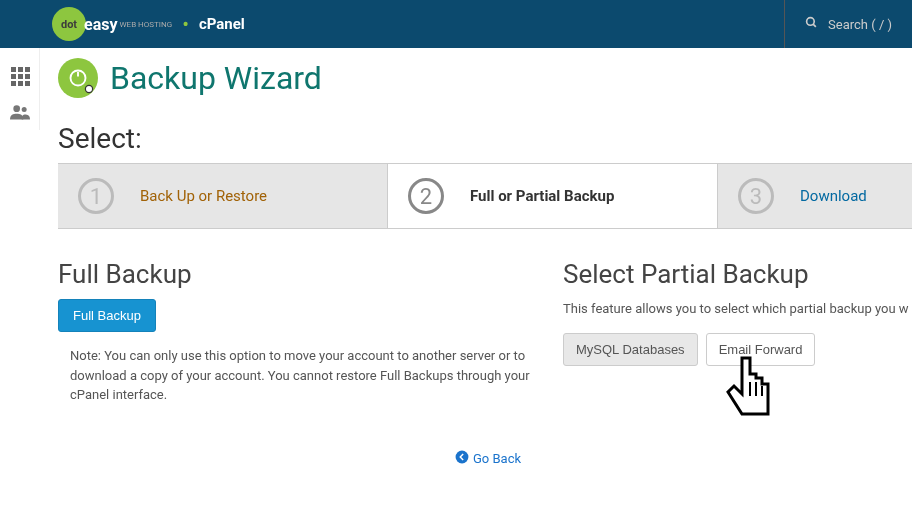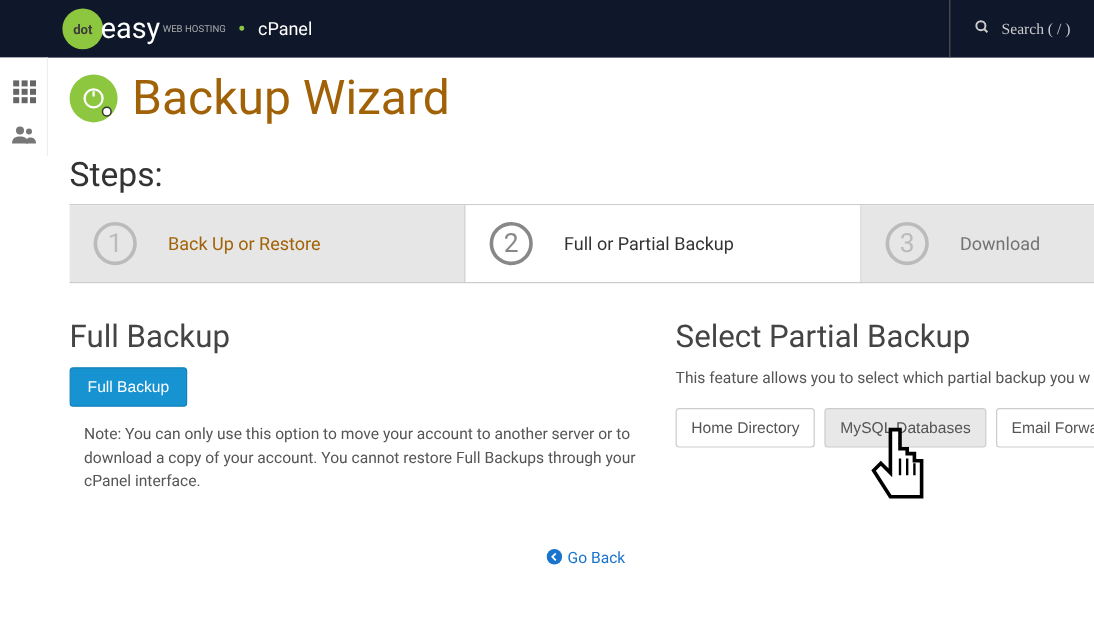--- a/index.html
+++ b/index.html
@@ -1,46 +1,46 @@
 <!DOCTYPE html>
 <html><head>
   <meta charset="utf-8">
   <style>
     *{margin:0;padding:0;box-sizing:border-box;}
     body{font-family:-apple-system,BlinkMacSystemFont,"Segoe UI",Roboto,Arial,sans-serif;background:#fff;color:#333;overflow:hidden;}
-    .topbar{height:48px;background:#0f172a;display:flex;align-items:center;color:#fff;position:relative;}
+    .topbar{height:48px;background:#0c4a6e;display:flex;align-items:center;color:#fff;position:relative;}
     .logo-area{display:flex;align-items:center;padding-left:52px;}
     .logo-circle{width:34px;height:34px;background:#8dc63f;border-radius:50%;display:flex;align-items:center;justify-content:center;font-weight:bold;color:#3c3c3c;font-size:11px;}
-    .logo-text{color:#fff;font-size:24px;font-weight:400;margin-left:-2px;}
+    .logo-text{color:#fff;font-size:16px;font-weight:700;margin-left:-2px;}
     .logo-sub{font-size:8px;color:#aaa;margin-left:2px;}
     .logo-sep{color:#8dc63f;margin:0 10px;font-size:20px;}
-    .brand{color:#fff;font-weight:400;font-size:15px;}
+    .brand{color:#fff;font-weight:700;font-size:15px;}
     .top-right{margin-left:auto;display:flex;align-items:center;height:100%;}
-    .search-box{display:flex;align-items:center;padding:0 20px;height:100%;border-left:1px solid #555;color:#ccc;font-size:13px;font-family:Liberation Serif, serif;}
+    .search-box{display:flex;align-items:center;padding:0 20px;height:100%;border-left:1px solid #555;color:#ccc;font-size:13px;}
     .search-icon{margin-right:10px;}
     .user-box{display:flex;align-items:center;padding:0 14px;height:100%;border-left:1px solid #555;color:#fff;font-size:13px;}
     .user-icon{margin-right:6px;}
     .sidebar{position:absolute;left:0;top:48px;width:40px;background:#fff;border-right:1px solid #eee;padding-top:10px;}
     .sidebar-icon{width:40px;height:36px;display:flex;align-items:center;justify-content:center;color:#888;font-size:18px;}
     .main{padding:10px 0 0 58px;}
     .page-title-row{display:flex;align-items:center;margin-bottom:24px;}
     .page-icon{width:40px;height:40px;background:#8dc63f;border-radius:50%;display:flex;align-items:center;justify-content:center;margin-right:12px;position:relative;}
     .page-icon::after{content:"";position:absolute;bottom:2px;right:2px;width:10px;height:10px;border:2px solid #333;border-radius:50%;background:#fff;transform:scale(.6);}
-    .page-title{font-size:40px;font-weight:400;color:#a16207;}
+    .page-title{font-size:32px;font-weight:400;color:#0f766e;}
     .steps-label{font-size:28px;font-weight:400;margin-bottom:8px;}
     .steps{display:flex;border-top:1px solid #ccc;border-bottom:1px solid #ccc;width:860px;}
     .step{display:flex;align-items:center;padding:14px 20px;border-right:1px solid #ccc;flex:0 0 auto;}
     .step-1{width:330px;background:#e6e6e6;}
     .step-2{width:330px;background:#fff;}
     .step-3{width:200px;background:#e6e6e6;}
     .step-num{width:36px;height:36px;border:3px solid #bbb;border-radius:50%;display:flex;align-items:center;justify-content:center;font-size:22px;color:#bbb;margin-right:26px;font-weight:400;}
     .step.active .step-num{border-color:#888;color:#888;}
     .step-label{font-size:15px;color:#a16207;}
-    .step.active .step-label{color:#333;font-weight:400;}
-    .step.pending .step-label{color:#737373;}
+    .step.active .step-label{color:#333;font-weight:700;}
+    .step.pending .step-label{color:#0369a1;}
     .columns{display:flex;margin-top:30px;gap:0;width:860px;}
     .col-left{width:505px;padding-right:30px;}
     .col-right{width:355px;}
     .col h2{font-size:26px;font-weight:400;color:#444;margin-bottom:10px;}
     .col p{font-size:13px;color:#555;line-height:1.5;margin-bottom:14px;}
     .btn-primary{background:#1793d1;color:#fff;border:1px solid #1482ba;padding:8px 14px;font-size:13px;border-radius:3px;cursor:pointer;}
     .note{font-size:13px;color:#555;line-height:1.5;margin-top:14px;margin-left:12px;}
     .partial-btns{display:flex;gap:8px;}
     .btn-secondary{background:#fff;border:1px solid #ccc;color:#555;padding:8px 12px;font-size:13px;border-radius:3px;cursor:pointer;white-space:nowrap;}
     .btn-secondary.hover{background:#e8e8e8;}
@@ -104,21 +104,21 @@
   <div class="page-title-row">
     <div class="page-icon">
       <svg width="18" height="18" viewBox="0 0 24 24" fill="none" stroke="#fff" stroke-width="2.5">
           <circle cx="12" cy="12" r="10"></circle>
           <line x1="12" y1="4" x2="12" y2="10"></line>
         </svg>
     </div>
     <h1 class="page-title">Backup Wizard</h1>
   </div>
 
-  <div class="steps-label">Steps:</div>
+  <div class="steps-label">Select:</div>
   <div class="steps">
     <div class="step step-1">
       <div class="step-num">1</div>
       <div class="step-label">Back Up or Restore</div>
     </div>
     <div class="step step-2 active">
       <div class="step-num">2</div>
       <div class="step-label">Full or Partial Backup</div>
     </div>
     <div class="step step-3 pending">
@@ -130,21 +130,20 @@
   <div class="columns">
     <div class="col col-left">
       <h2>Full Backup</h2>
       <button class="btn-primary">Full Backup</button>
       <p class="note">Note: You can only use this option to move your account to another server or to download a copy of your account. You cannot restore Full Backups through your cPanel interface.</p>
     </div>
     <div class="col col-right">
       <h2>Select Partial Backup</h2>
       <p>This feature allows you to select which partial backup you w</p>
       <div class="partial-btns">
-        <button class="btn-secondary">Home Directory</button>
         <button class="btn-secondary hover">MySQL Databases</button>
         <button class="btn-secondary">Email Forward</button>
       </div>
     </div>
   </div>
 
   <div class="goback">
     <a href="#">
       <span>
         <svg width="14" height="14" viewBox="0 0 24 24" fill="#1a73cc">

